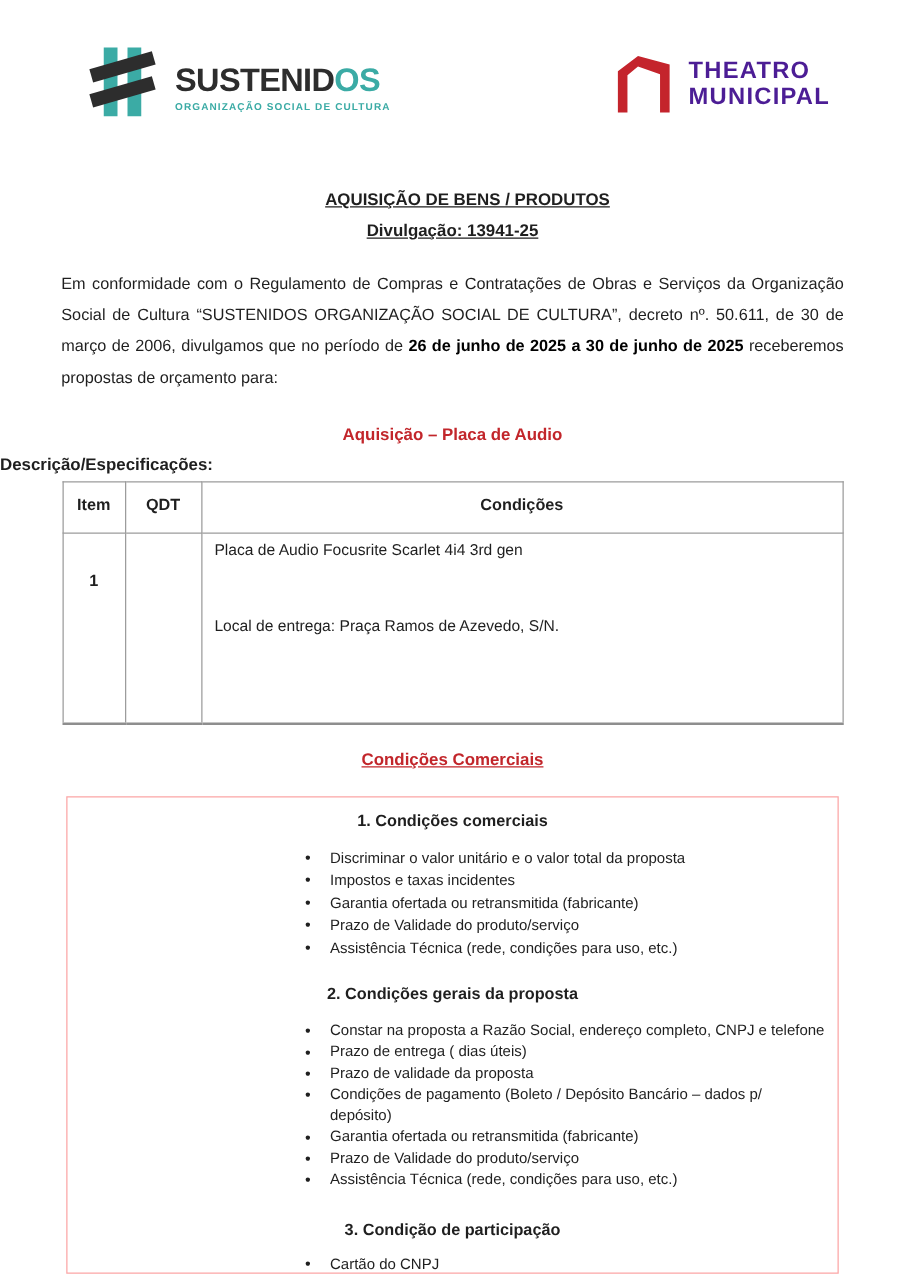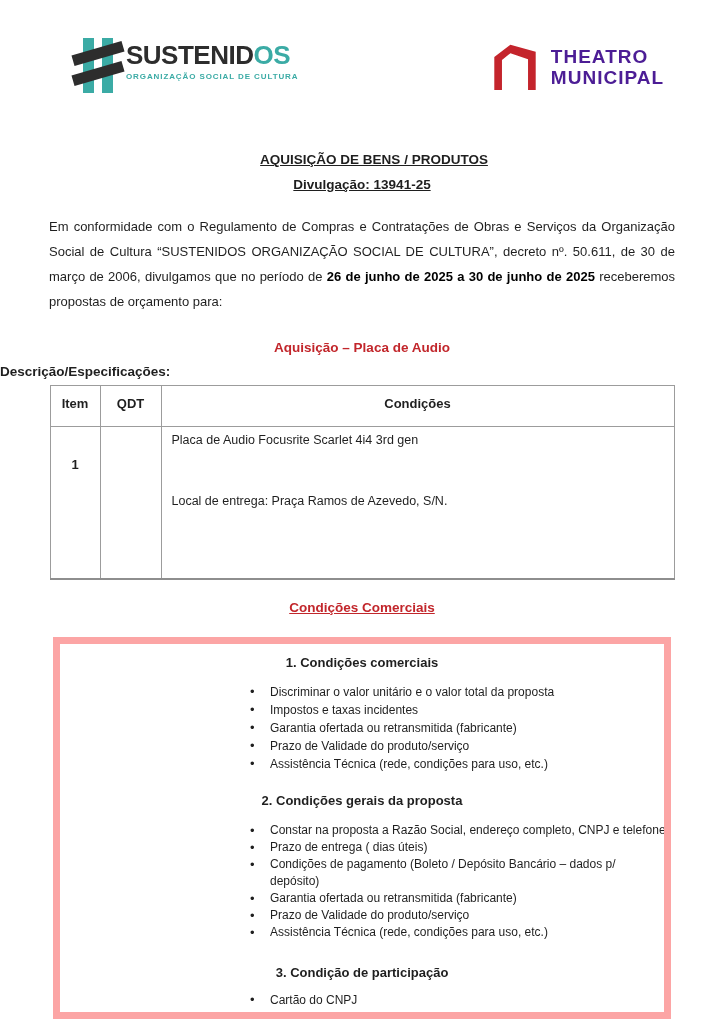--- a/index.html
+++ b/index.html
@@ -3,21 +3,21 @@
 <meta charset="utf-8">
 <style>
   html,body{margin:0;padding:0;background:#ffffff;}
   .page{
     width:724px;height:1024px;margin:0 auto;position:relative;background:#ffffff;
     font-family:"Liberation Sans", sans-serif;color:#1f1f1f;overflow:hidden;
   }
 
   
   .header-row{display:flex;justify-content:space-between;align-items:flex-start;padding:34px 60px 0 74px;}
-  .logo-sus{display:flex;align-items:flex-start;gap:0;}
+  .logo-sus{display:flex;align-items:center;gap:14px;}
   .hash{position:relative;width:52px;height:64px;flex:none;}
   .hash .vbar{position:absolute;top:4px;width:11px;height:55px;background:#3BABA5;}
   .hash .v1{left:9px;}  .hash .v2{left:28px;}
   .hash .dbar{position:absolute;left:-2px;width:52px;height:11px;background:#2d2d2d;transform:rotate(-16deg);}
   .hash .d1{top:14px;} .hash .d2{top:34px;}
   .sus-text{padding-top:8px;}
   .sus-name{font-size:26px;font-weight:bold;letter-spacing:-0.5px;color:#2d2d2d;line-height:1;}
   .sus-name .accent{color:#3BABA5;}
   .sus-tag{font-size:8px;font-weight:bold;color:#3BABA5;letter-spacing:0.9px;margin-top:4px;}
 
@@ -42,21 +42,21 @@
   table.items th, table.items td{border:1px solid #9c9c9c;}
   table.items thead th{height:33px;font-size:13px;font-weight:bold;text-align:center;vertical-align:middle;padding-bottom:6px;}
   table.items tbody td{height:120px;vertical-align:top;}
   td.td-item{text-align:center;font-weight:bold;font-size:13px;padding-top:30px;}
   td.td-desc{padding:6px 10px;font-size:12.5px;}
   .desc-line2{margin-top:47px;}
   table.items tbody tr:last-child td{border-bottom:2px solid #8e8e8e;}
 
   
   .cond-title{margin-top:20px;text-align:center;font-size:13.5px;font-weight:bold;color:#C2262B;text-decoration:underline;}
-  .cond-box{width:618px;height:382px;margin:22px auto 0;border:7px solid #fca5a5;box-sizing:border-box;padding-top:11px;overflow:hidden;}
+  .cond-box{width:618px;height:382px;margin:22px auto 0;border:1px solid #fca5a5;box-sizing:border-box;padding-top:11px;overflow:hidden;}
   .cond-heading{font-size:13px;font-weight:bold;text-align:center;line-height:16px;}
   ul.bullets{list-style:none;margin:12px 0 0 0;padding:0 4px 0 188px;}
   ul.bullets li{position:relative;font-size:12px;line-height:18px;padding-left:22px;white-space:nowrap;}
   ul.bullets li::before{content:"\2022";position:absolute;left:2px;top:0;font-size:13px;}
   .sec2 ul.bullets li{line-height:17px;}
   .sec2{margin-top:20px;}
   .sec3{margin-top:24px;}
   .sec2 ul.bullets{margin-top:13px;}
   .sec3 ul.bullets{margin-top:10px;}
   ul.bullets li.wrap{white-space:normal;max-width:352px;}
@@ -137,20 +137,21 @@
         <li>Prazo de Validade do produto/serviço</li>
         <li>Assistência Técnica (rede, condições para uso, etc.)</li>
       </ul>
     </div>
 
     <div class="sec2">
       <div class="cond-heading">2. Condições gerais da proposta</div>
       <ul class="bullets">
         <li>Constar na proposta a Razão Social, endereço completo, CNPJ e telefone</li>
         <li>Prazo de entrega ( dias úteis)</li>
+        <li>Prazo de validade da proposta</li>
         <li class="wrap">Condições de pagamento (Boleto / Depósito Bancário – dados p/ depósito)</li>
         <li>Garantia ofertada ou retransmitida (fabricante)</li>
         <li>Prazo de Validade do produto/serviço</li>
         <li>Assistência Técnica (rede, condições para uso, etc.)</li>
       </ul>
     </div>
 
     <div class="sec3">
       <div class="cond-heading">3. Condição de participação</div>
       <ul class="bullets">

